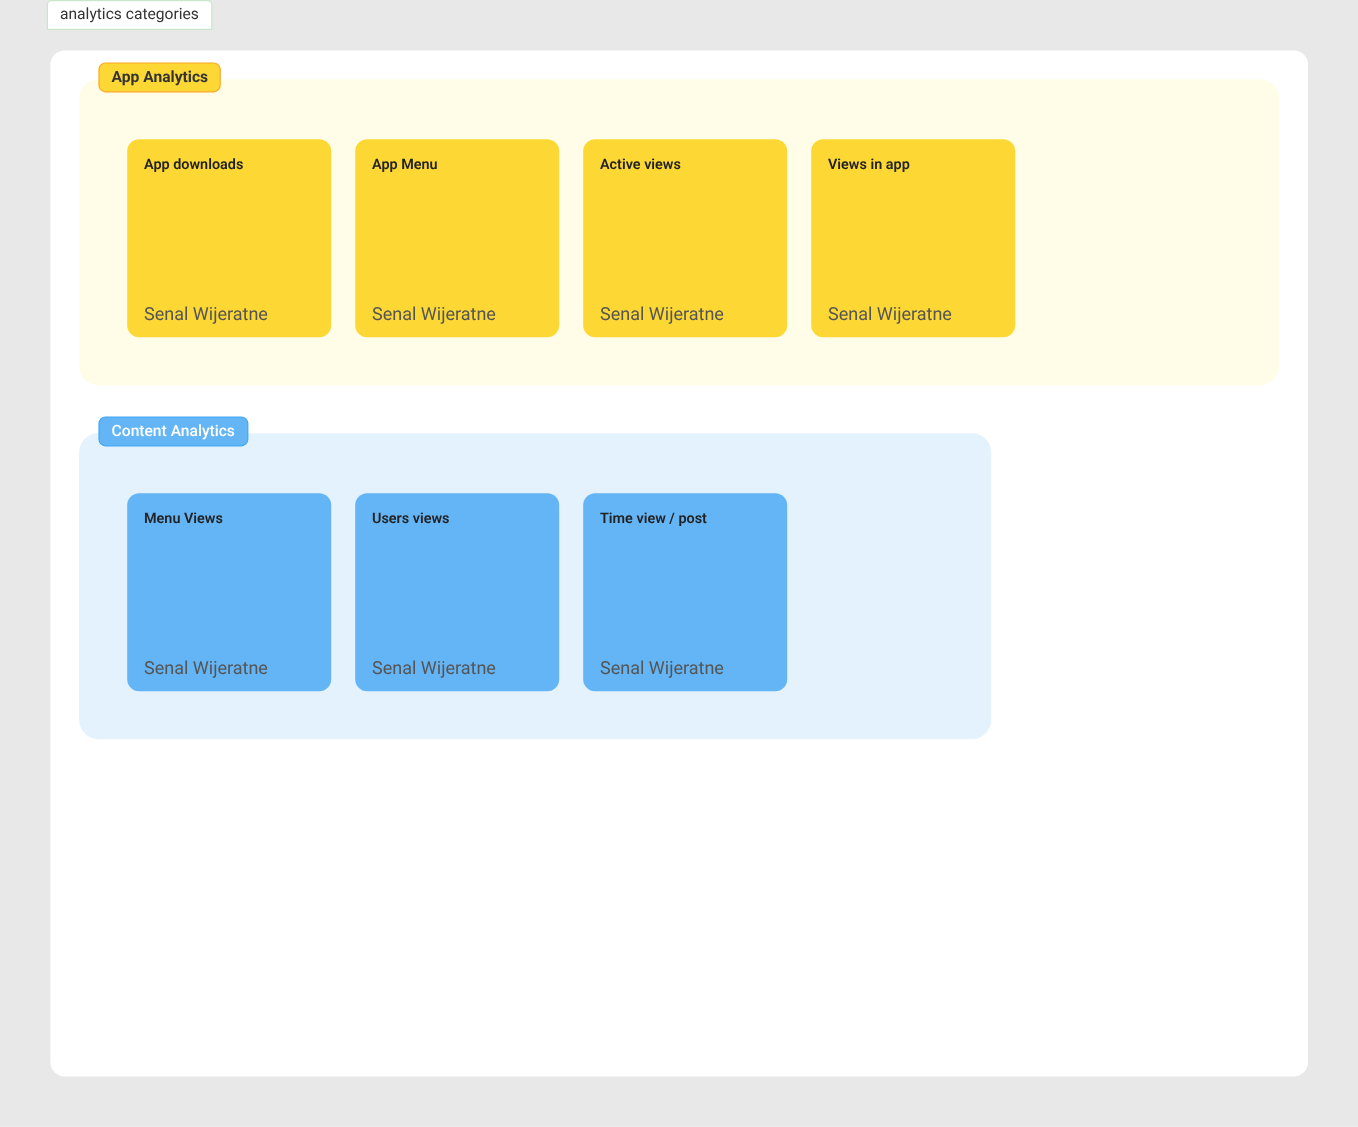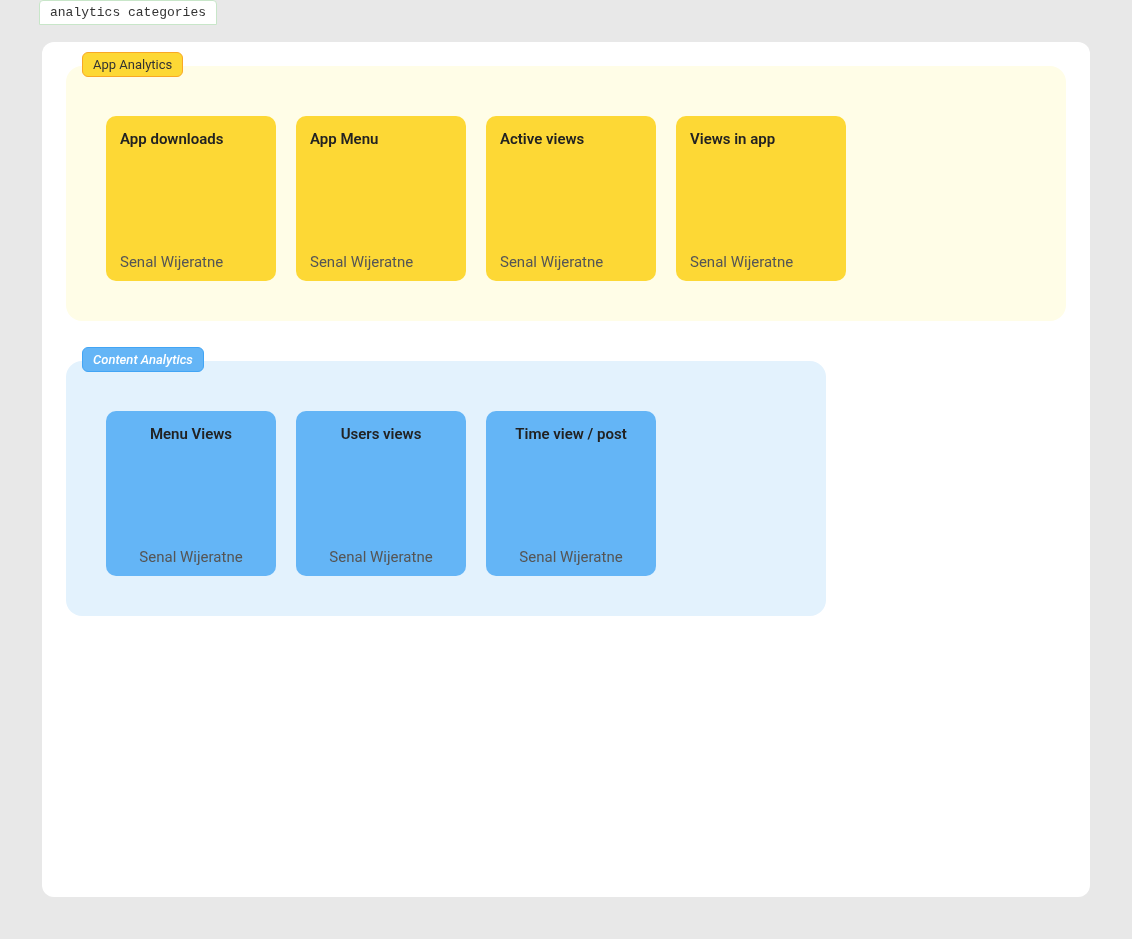--- a/index.html
+++ b/index.html
@@ -20,21 +20,20 @@
       position: absolute;
       top: 0;
       left: 39px;
       background: #fff;
       border: 1px solid #c8e6c9;
       border-radius: 4px 4px 0 0;
       padding: 4px 10px;
       font-size: 13px;
       color: #333;
       z-index: 10;
-      font-family: Liberation Mono, monospace;
     }
 
     .main-container {
       position: absolute;
       top: 42px;
       left: 42px;
       right: 42px;
       bottom: 42px;
       background: #fff;
       border-radius: 12px;
@@ -53,21 +52,21 @@
 
     .section-label-app {
       position: absolute;
       top: -14px;
       left: 16px;
       background: #fdd835;
       border: 1px solid #f9a825;
       border-radius: 6px;
       padding: 4px 10px;
       font-size: 13px;
-      font-weight: 400;
+      font-weight: 700;
       color: #333;
     }
 
     .cards-row {
       display: flex;
       flex-direction: row;
       gap: 20px;
       flex-wrap: wrap;
       margin-top: 10px;
     }
@@ -78,21 +77,21 @@
       width: 170px;
       height: 165px;
       padding: 14px 14px 10px 14px;
       display: flex;
       flex-direction: column;
       justify-content: space-between;
       cursor: pointer;
     }
 
     .card-title {
-      font-size: 15px;
+      font-size: 12px;
       font-weight: 600;
       color: #222;
       line-height: 1.3;
     }
 
     .card-author {
       font-size: 15px;
       color: #555;
     }
 
@@ -109,34 +108,32 @@
       position: absolute;
       top: -14px;
       left: 16px;
       background: #64b5f6;
       border: 1px solid #42a5f5;
       border-radius: 6px;
       padding: 4px 10px;
       font-size: 13px;
       font-weight: 500;
       color: #fff;
-      font-style: italic;
     }
 
     .card-blue {
       background: #64b5f6;
       border-radius: 10px;
       width: 170px;
       height: 165px;
       padding: 14px 14px 10px 14px;
       display: flex;
       flex-direction: column;
       justify-content: space-between;
       cursor: pointer;
-      align-items: center;
     }
   </style>
 </head>
 <body>
 
 <div class="tab-bar">
   <span>analytics categories</span>
 </div>
 
 <div class="main-container">

